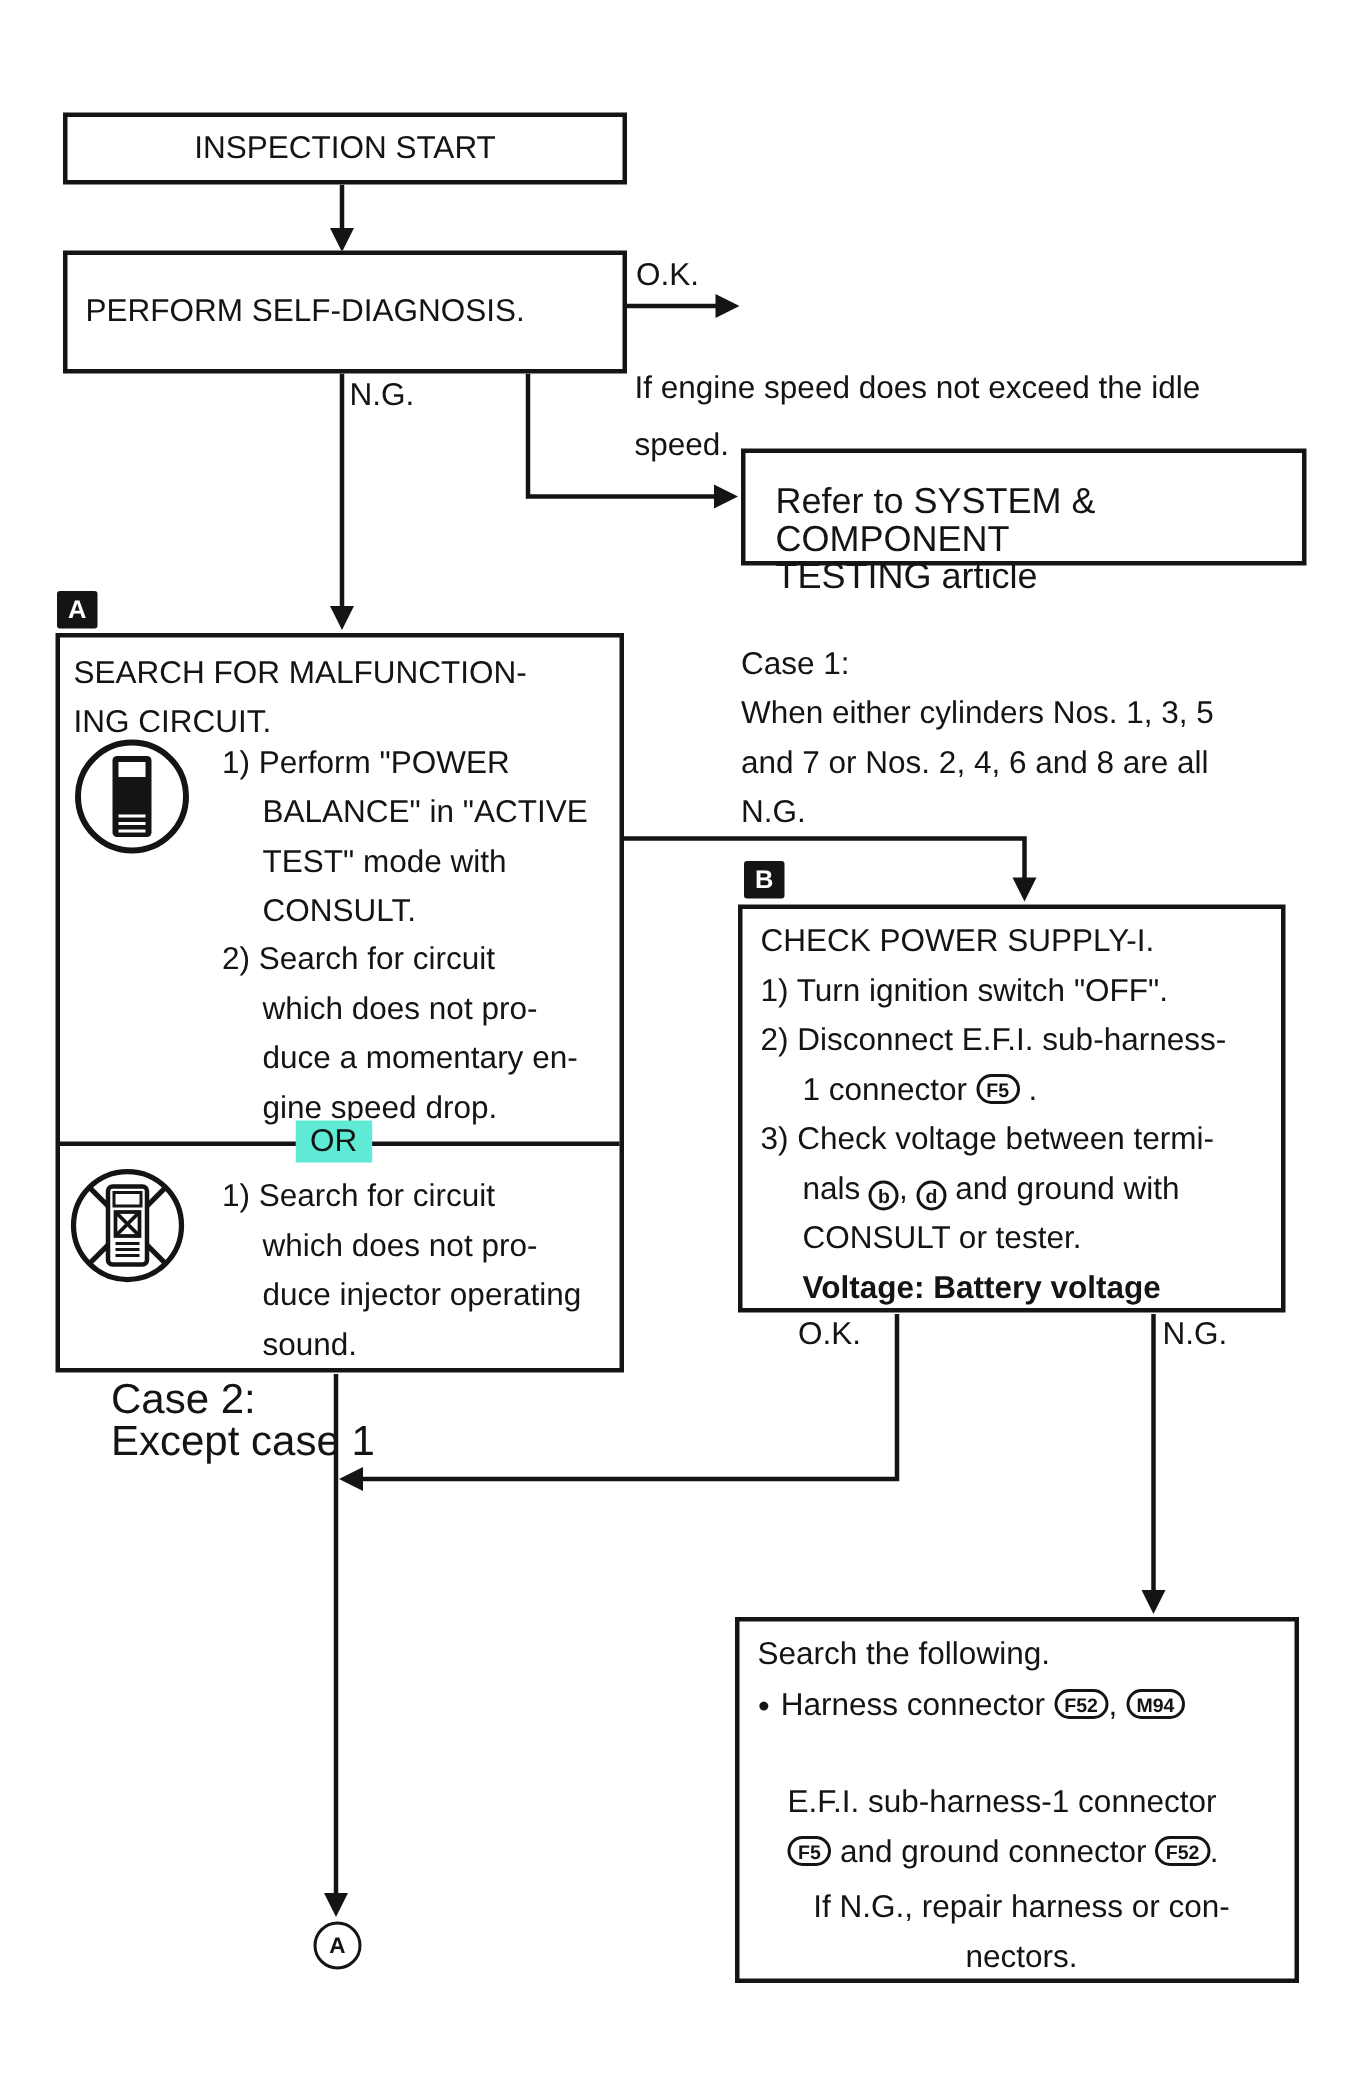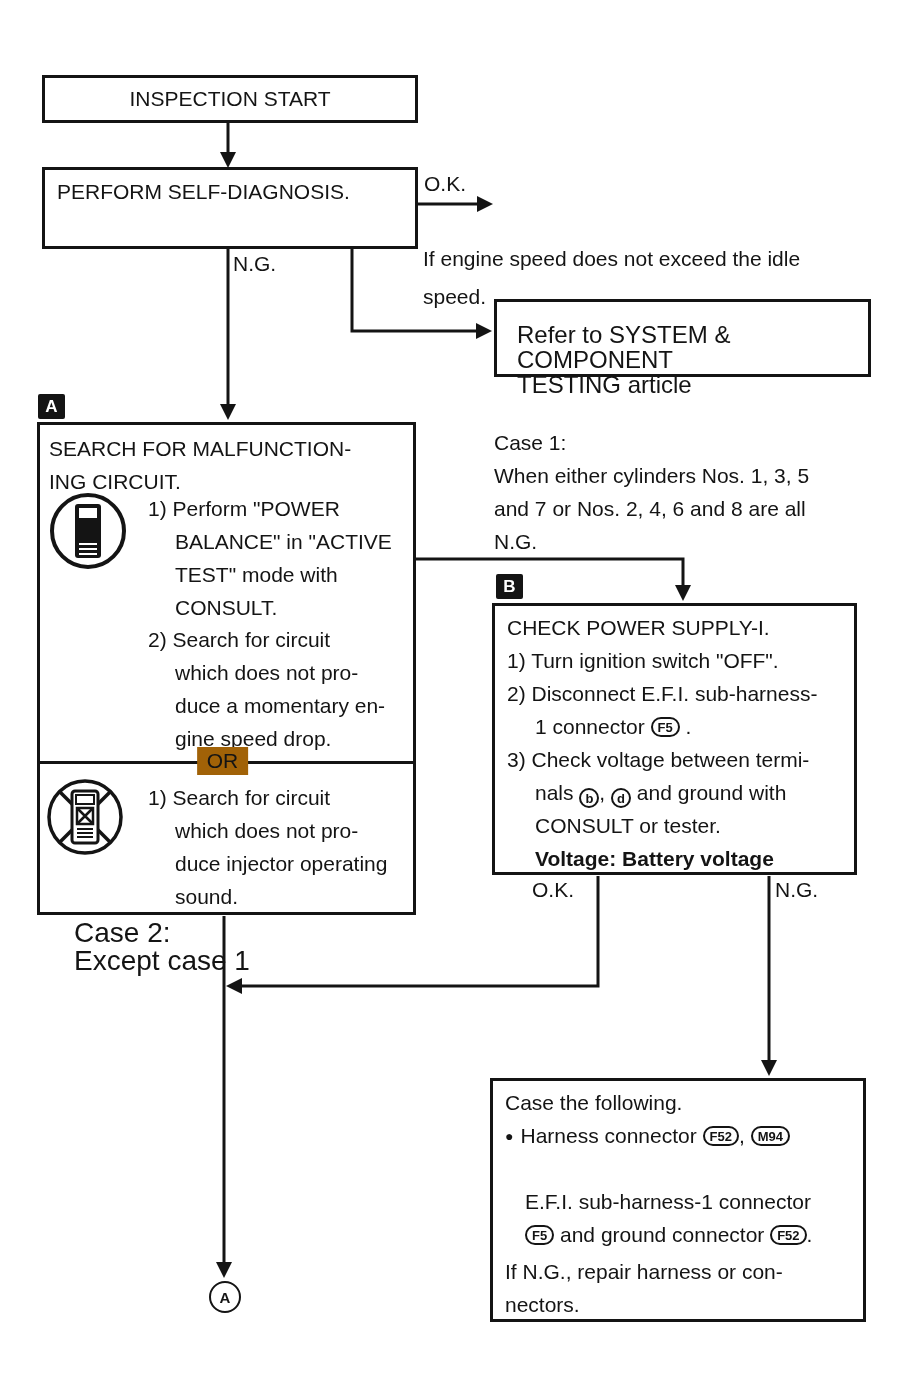--- a/index.html
+++ b/index.html
@@ -29,21 +29,21 @@
   }
   .term {
     display:inline-block; border:2px solid #141414; border-radius:50%;
     width:20px; height:20px; font-size:13px; font-weight:bold; line-height:18px;
     text-align:center; vertical-align:-3px; box-sizing:border-box;
   }
   .bullet { font-size:14px; vertical-align:2px; margin-right:7px; }
   .orwrap { position:absolute; left:0; right:0; top:336px; border-top:3.5px solid #141414; }
   .orlab {
     position:absolute; left:50%; top:322px; transform:translateX(-58%);
-    background:#a16207; padding:0 10px; line-height:28px;
+    background:#5eead4; padding:0 10px; line-height:28px;
   }
   .circa {
     position:absolute; width:32px; height:32px; border:2px solid #141414; border-radius:50%;
     display:flex; align-items:center; justify-content:center; font-size:15px; font-weight:bold;
     box-sizing:border-box; background:#fff;
   }
 </style>
 </head>
 <body>
 
@@ -69,21 +69,21 @@
       <path d="M226,986 L242,978 V994 Z"></path>
       <path d="M769,1076 L761,1060 H777 Z"></path>
       <path d="M224,1278 L216,1262 H232 Z"></path>
     </g>
   </svg>
 
   <div class="box center" style="left:42px;top:75px;width:376px;height:48px;">
     <span>INSPECTION START</span>
   </div>
 
-  <div class="box" style="left:42px;top:167px;width:376px;height:82px;padding:10px 12px;">
+  <div class="box" style="left:42px;top:167px;width:376px;height:82px;padding:26px 12px;">
     <span>PERFORM SELF-DIAGNOSIS.</span>
   </div>
 
   <div class="abs" style="left:424px;top:172px;">O.K.</div>
   <div class="abs" style="left:233px;top:252px;">N.G.</div>
 
 
   <div class="abs ml" style="left:423px;top:240px;line-height:38px;">If engine speed does not exceed the idle
 speed.</div>
 
@@ -168,27 +168,27 @@
       <span>nals </span><span class="term">b</span><span>, </span><span class="term">d</span><span> and ground with</span>
     </div>
     <div class="bline ind" style="top:207px;">CONSULT or tester.</div>
     <div class="bline ind" style="top:240px;font-weight:bold;">Voltage: Battery voltage</div>
   </div>
 
   <div class="abs" style="left:532px;top:878px;">O.K.</div>
   <div class="abs" style="left:775px;top:878px;">N.G.</div>
 
   <div class="box" style="left:490px;top:1078px;width:376px;height:244px;">
-    <div class="bline" style="top:9px;">Case the following.</div>
+    <div class="bline" style="top:9px;">Search the following.</div>
     <div class="bline" style="top:42px;">
       <span class="bullet">●</span><span>Harness connector </span><span class="oval">F52</span><span>, </span><span class="oval">M94</span>
     </div>
     <div class="bline" style="top:108px;left:32px;">E.F.I. sub-harness-1 connector</div>
     <div class="bline" style="top:141px;left:32px;">
       <span class="oval">F5</span><span> and ground connector </span><span class="oval">F52</span><span>.</span>
     </div>
-    <div class="bline ml" style="top:174px;line-height:33px;">If N.G., repair harness or con-
+    <div class="bline ml" style="top:174px;line-height:33px;text-align:center;">If N.G., repair harness or con-
 nectors.</div>
   </div>
 
   <div class="circa" style="left:209px;top:1281px;">A</div>
 
 </div>
 
 </body></html>

